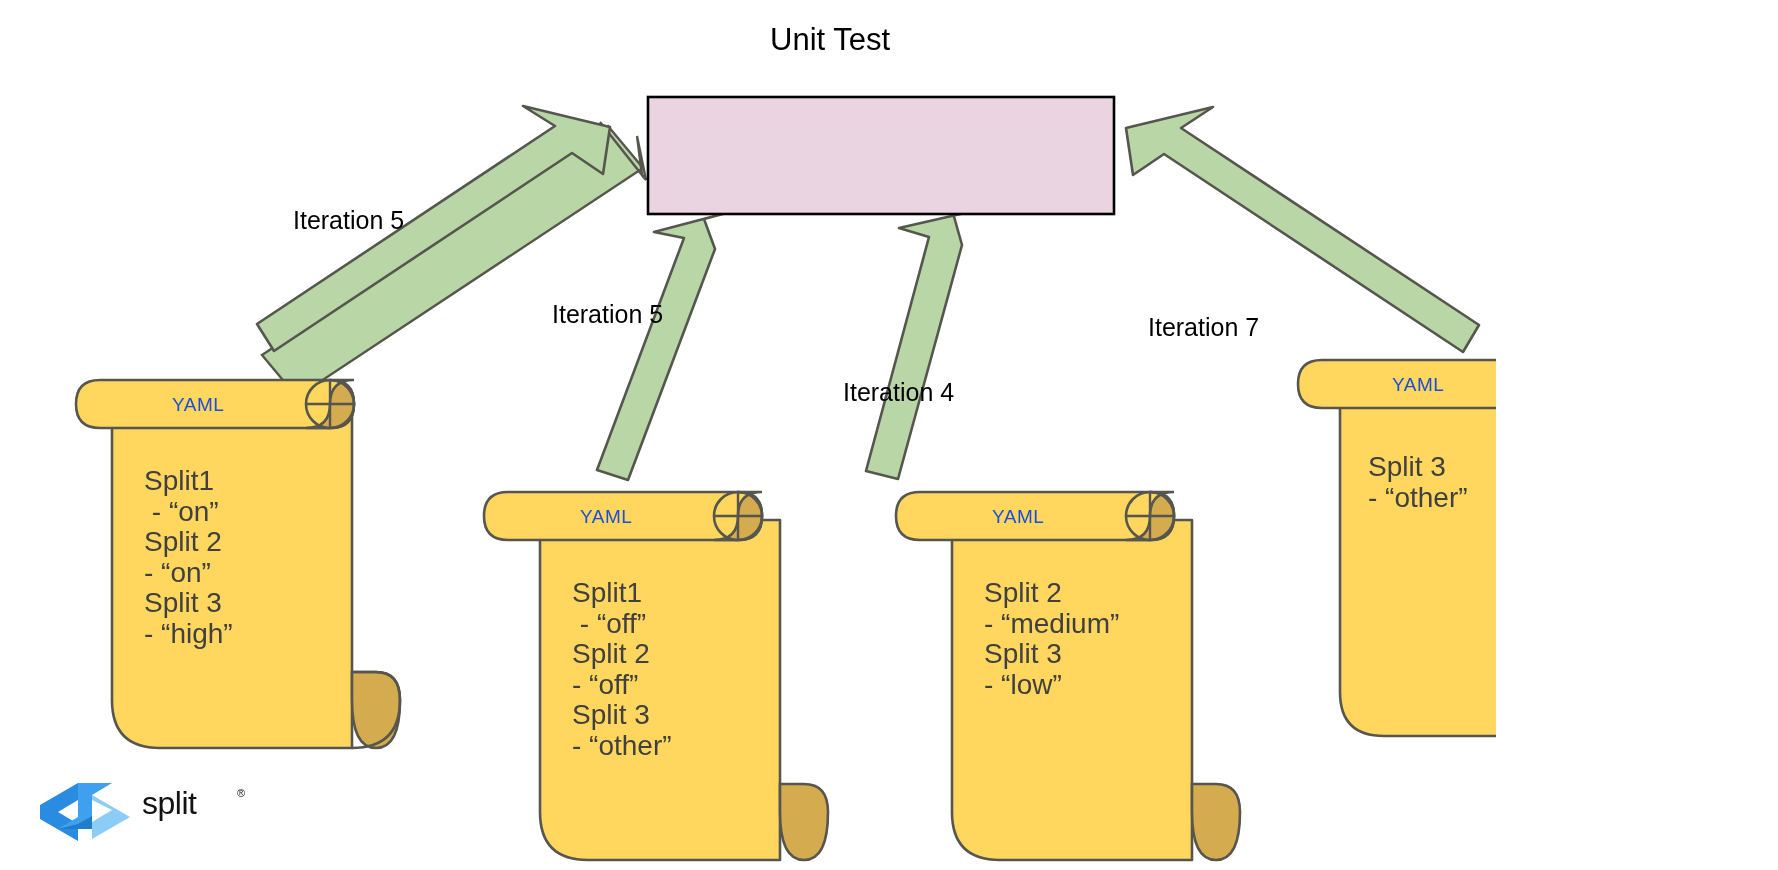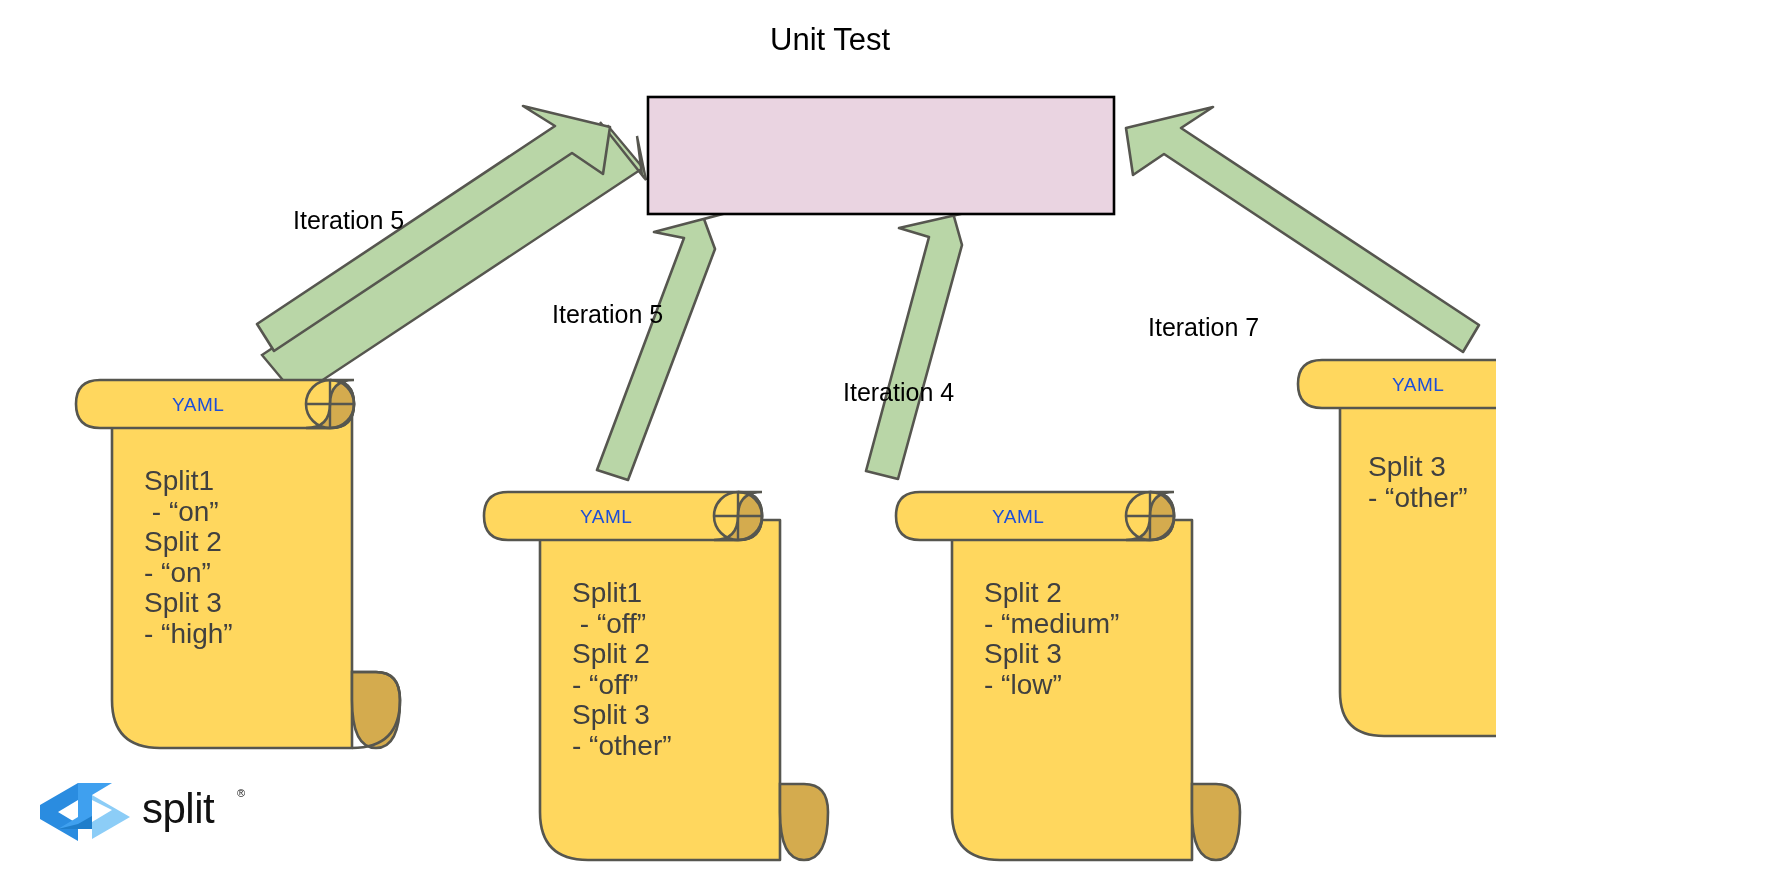--- a/index.html
+++ b/index.html
@@ -47,21 +47,21 @@
     font-weight: normal;
     color: #1d4ed8;
     letter-spacing: 0.5px;
   }
   .scroll-body-text {
     font-size: 28px;
     line-height: 30.5px;
     color: #404040;
   }
   .logo-word {
-    font-size: 42px;
+    font-size: 32px;
     letter-spacing: -0.5px;
     color: #121212;
   }
   .logo-reg {
     font-size: 11px;
     color: #121212;
   }
 </style>
 </head>
 <body>

